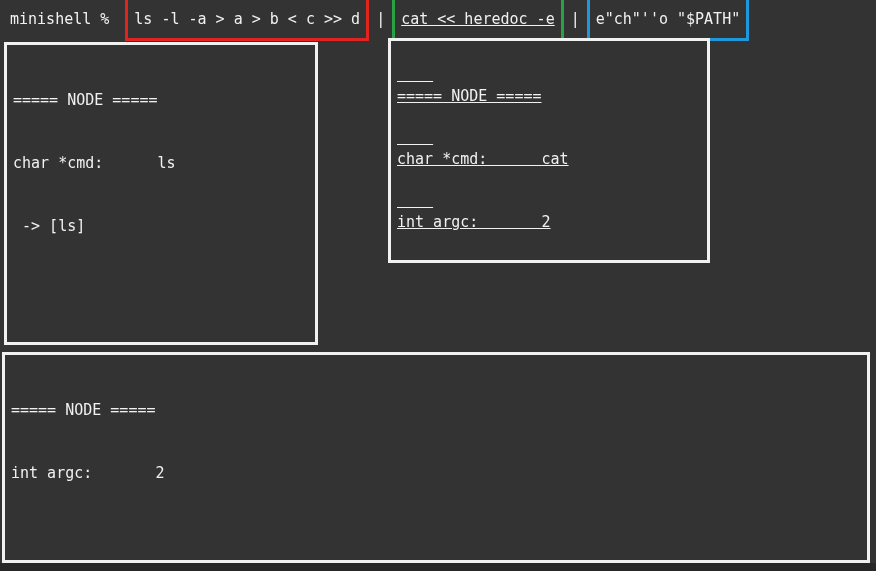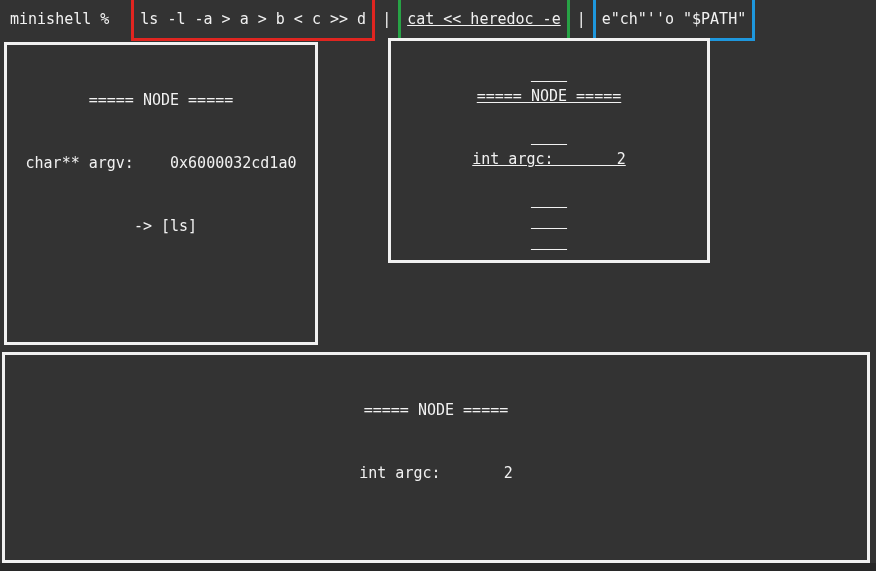--- a/index.html
+++ b/index.html
@@ -11,37 +11,36 @@
     font-size: 15px;
     position: relative;
   }
   .pre { white-space: pre; }
 
   
   .cmdline {
     position: absolute; left: 10px; top: 3px; height: 31px;
     display: flex; align-items: center; white-space: pre;
   }
-  .prompt { margin-right: 22px; }
+  .prompt { margin-right: 16px; }
   .seg { border: 3px solid; padding: 10px 6px; white-space: pre; text-align: center; }
   .sep { margin: 0 7px; }
 
   .b-red   { border-color: var(--red,   #e02520); }
   .b-green { border-color: var(--green, #27a245); text-decoration: underline; }
   .b-blue  { border-color: var(--blue,  #1e97dd); }
 
   
   .node {
     position: absolute;
     border: 3px solid;
     padding: 3px 6px;
     line-height: 21px;
     white-space: pre;
     overflow: hidden;
-    text-align: center;
   }
   .node-red   { left: 4px;   top: 42px;  width: 314px; height: 303px; }
   .node-green { left: 388px; top: 38px;  width: 322px; height: 225px; }
   .node-blue  { left: 2px;   top: 352px; width: 868px; height: 211px; }
 
   .footer-strip {
     position: absolute; left: 0; bottom: 0; width: 876px; height: 8px;
     background: var(--footer, #282828);
   }
 </style>
@@ -54,35 +53,36 @@
     <span class="prompt">minishell %</span>
     <span class="seg b-red">ls -l -a &gt; a &gt; b &lt; c &gt;&gt; d</span>
     <span class="sep">|</span>
     <span class="seg b-green">cat &lt;&lt; heredoc -e</span>
     <span class="sep">|</span>
     <span class="seg b-blue">e"ch"''o "$PATH"</span>
   </div>
 
   <div class="node node-red b-red">
     <div class="pre">===== NODE =====</div>
-    <div class="pre">char** argv:    0x6000032cd1a0</div>
+    <div class="pre">char *cmd:      ls</div>
     <div class="pre"> -&gt; [ls]</div>
     
     
     
     
     
     
     
     
     
   </div>
 
   <div class="node node-green b-green">
     <div class="pre">===== NODE =====</div>
+    <div class="pre">char *cmd:      cat</div>
     <div class="pre">int argc:       2</div>
     
     
     
     
     
     
     
   </div>
 

